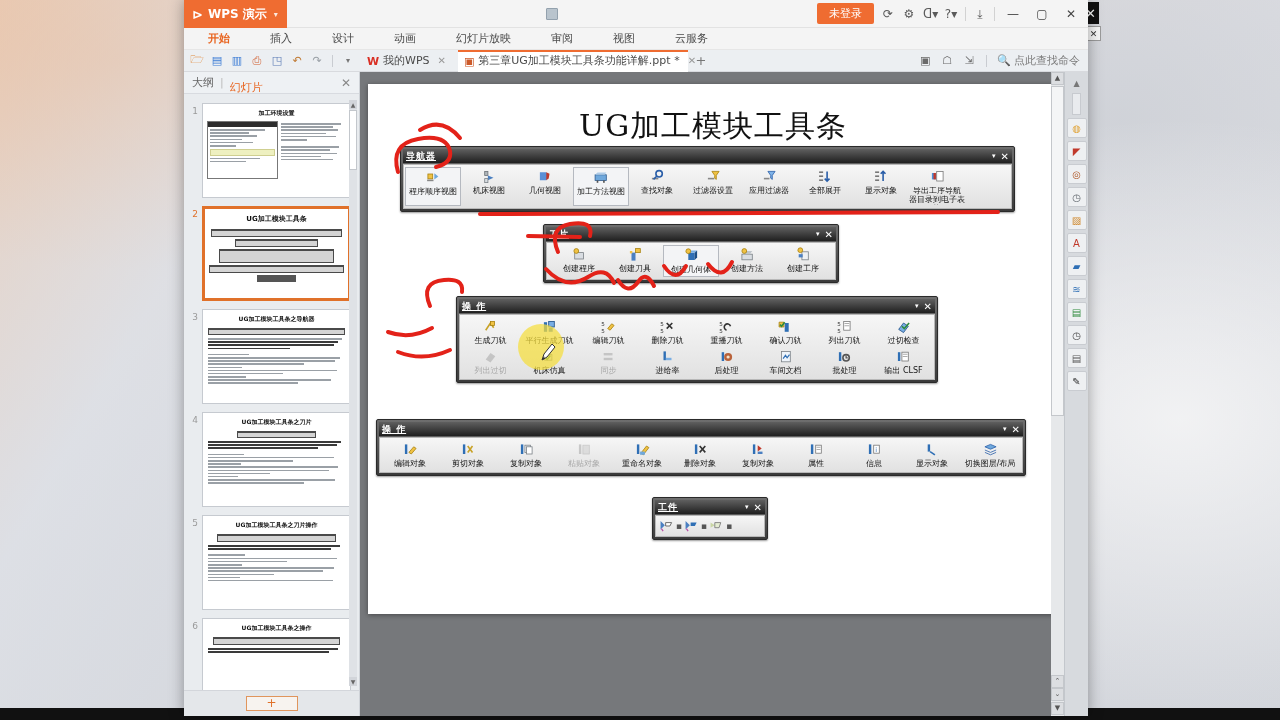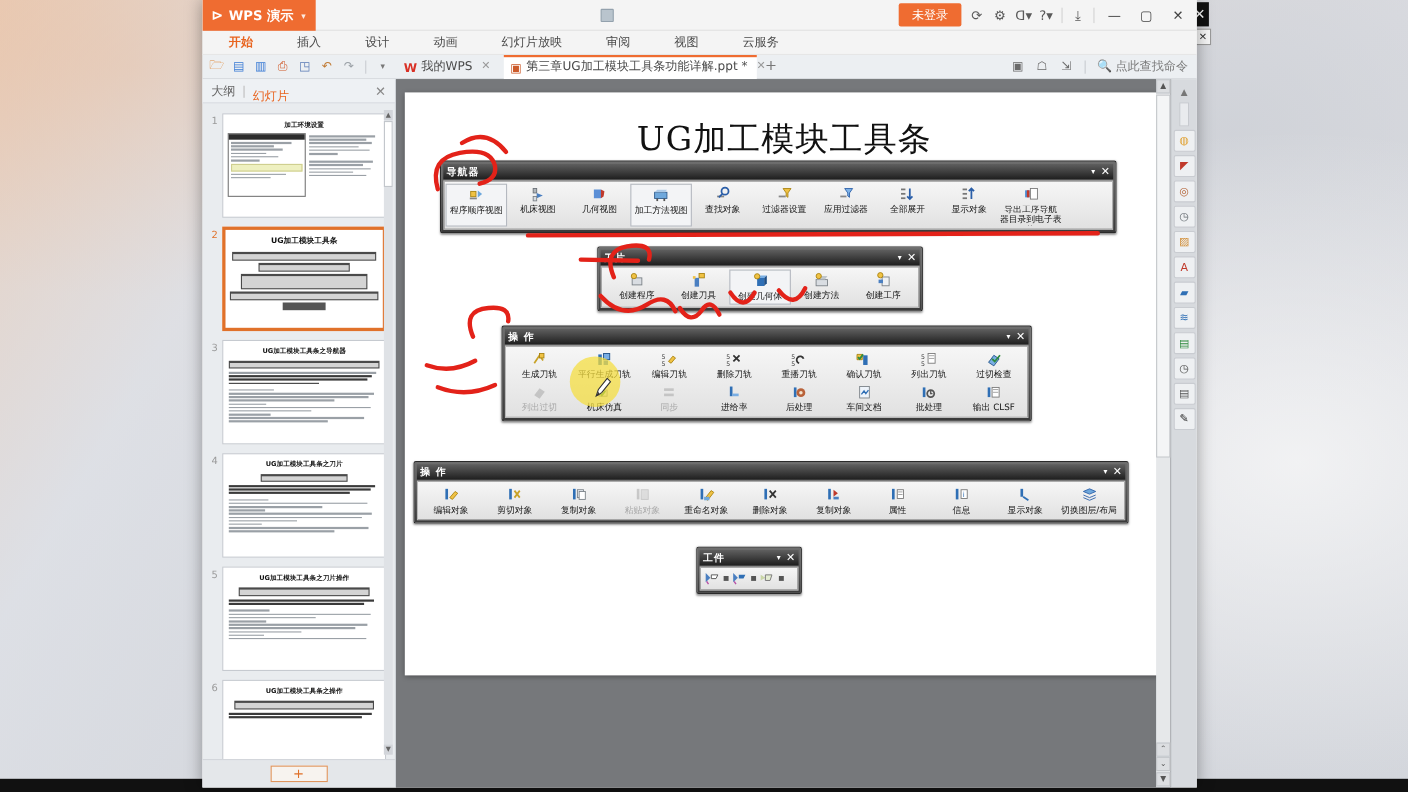--- a/index.html
+++ b/index.html
@@ -100,21 +100,21 @@
   .slide{position:absolute;left:8px;top:12px;width:690px;height:530px;background:#fff;
          box-shadow:0 1px 5px rgba(0,0,0,.4);overflow:hidden;}
   .slide-title{text-align:center;font-family:"DejaVu Serif","Liberation Serif",serif;
                font-size:30px;color:#111;margin-top:22px;letter-spacing:1px;}
 
   
   .ugbar{position:absolute;background:linear-gradient(#6e6e6e,#3a3a3a);
          border:1px solid #2a2a2a;border-radius:2px;padding:2px;box-shadow:0 1px 2px rgba(0,0,0,.4);}
   .ugbar .cap{height:14px;display:flex;align-items:center;padding:0 3px;color:#fff;font-size:9px;
               font-weight:bold;background:linear-gradient(#5f5f5f,#1f1f1f);}
-  .ugbar .cap .nm{letter-spacing:1px;}
+  .ugbar .cap .nm{letter-spacing:1px;text-decoration:underline;}
   .ugbar .cap .rt{margin-left:auto;display:flex;align-items:center;gap:5px;}
   .ugbar .cap .rt .car{font-size:7px;}
   .ugbar .cap .rt .cl{font-size:10px;font-weight:bold;}
   .ugbar .panel{background:linear-gradient(#f6f6f6,#e1e1e1);border:1px solid #b8b8b8;margin-top:1px;
                 display:flex;flex-wrap:wrap;padding:2px 1px;}
   .ugitem{width:56px;display:flex;flex-direction:column;align-items:center;justify-content:flex-start;
           padding:2px 0 1px;font-size:8px;color:#141414;text-align:center;line-height:1.1;}
   .ugitem.sel{background:#f3f4f6;border:1px solid #b5b9c0;}
   .ugitem.dis{color:#a8a8a8;}
   .ugicon{width:17px;height:16px;margin-bottom:2px;}
@@ -778,21 +778,21 @@
                 <svg class="ugicon" viewBox="0 0 20 20">
                   <path d="M3 6 l7 -3 7 3 -7 3z" fill="#6fa8dc" stroke="#2a5ea8"></path>
                   <path d="M3 10 l7 3 7 -3" fill="none" stroke="#2a5ea8"></path>
                   <path d="M3 13 l7 3 7 -3" fill="none" stroke="#2a5ea8"></path>
                 </svg>
                 <span style="line-height:1.05">切换图层/布局</span>
               </div>
             </div>
           </div>
 
-          <div class="ugbar" style="left:265px;top:413px;width:96px;text-align:right;">
+          <div class="ugbar" style="left:284px;top:413px;width:116px;text-align:right;">
             <div class="cap">
               <span class="nm">工件</span>
               <span class="rt">
                 <span class="car">▾</span>
                 <span class="cl">✕</span>
               </span>
             </div>
             <div class="panel" style="padding:3px 2px;align-items:center">
               <div style="display:flex;align-items:center;gap:1px">
                 <svg width="17" height="14" viewBox="0 0 20 16">

